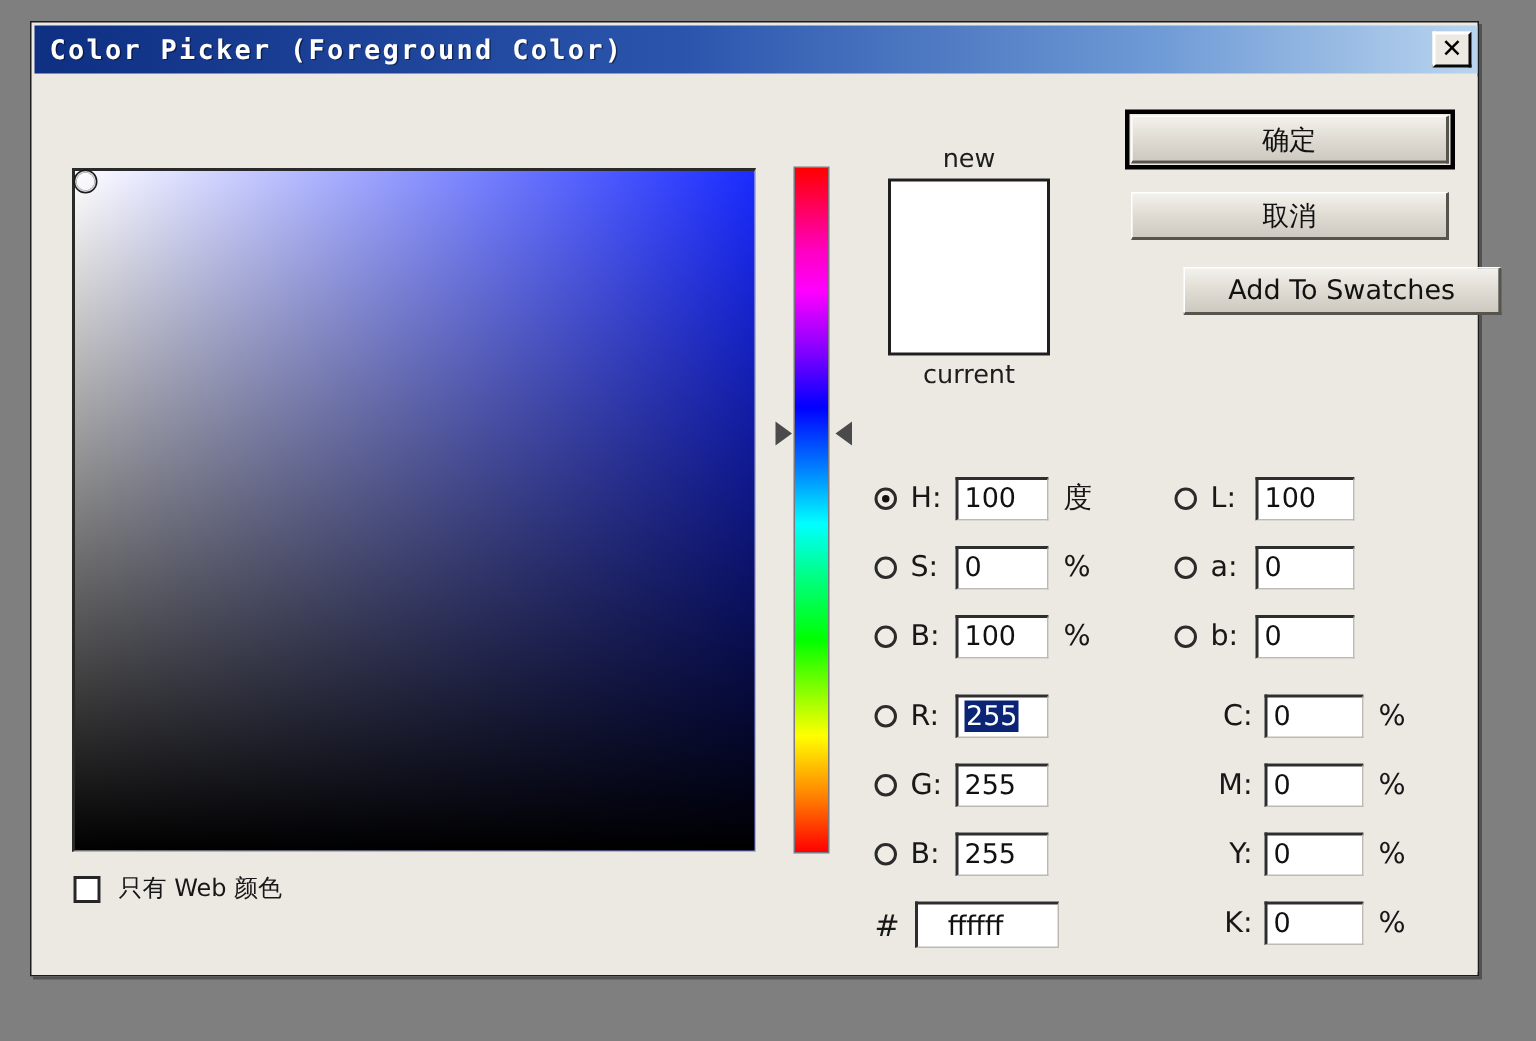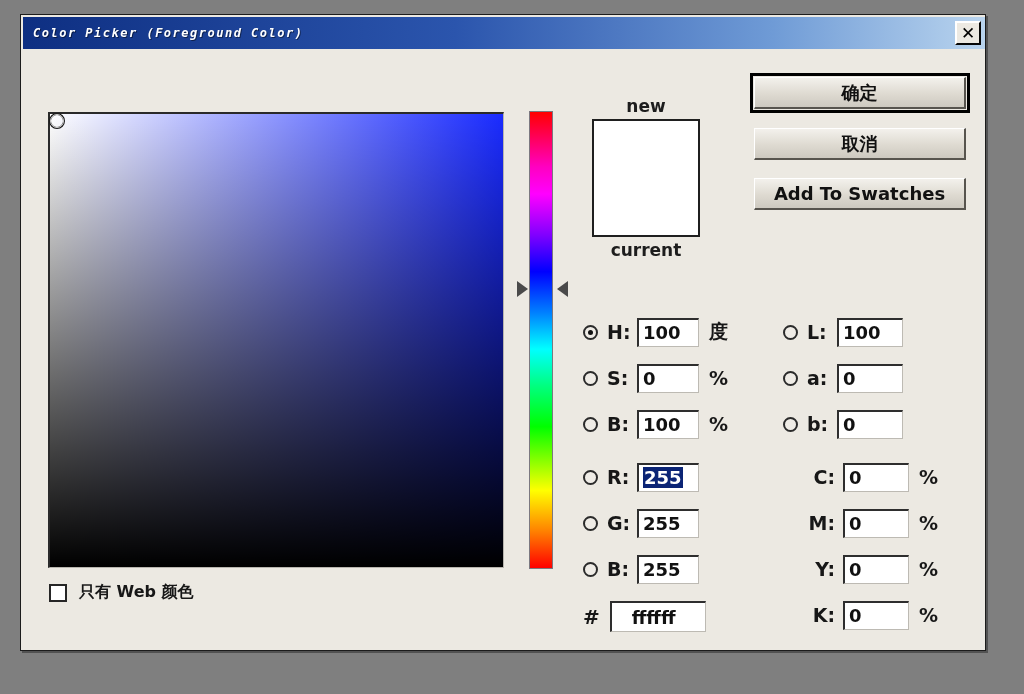--- a/index.html
+++ b/index.html
@@ -35,25 +35,24 @@
     background: linear-gradient(to right, #0e2f82 0%, #2b55ad 45%, #6f9bd6 78%, #b9d4ee 100%);
     display: flex;
     align-items: center;
     padding: 0 4px 0 10px;
   }
   #title-text {
     flex: 1;
     color: #ffffff;
     font-family: "DejaVu Sans Mono", "Liberation Mono", monospace;
     font-weight: bold;
-    font-size: 12px;
+    font-size: 18px;
     letter-spacing: 1.5px;
     white-space: nowrap;
     text-shadow: 1px 1px 0 rgba(0,0,0,0.45);
-    font-style: italic;
   }
   #close-btn {
     width: 26px; height: 24px;
     background: #ece9e2;
     border: 2px outset #f4f2ee;
     border-top-color: #ffffff;
     border-left-color: #ffffff;
     border-right-color: #5c5a55;
     border-bottom-color: #5c5a55;
     display: flex; align-items: center; justify-content: center;
@@ -61,21 +60,20 @@
     font-size: 17px; font-weight: bold; color: #000;
     line-height: 1;
     font-family: "DejaVu Sans", sans-serif;
   }
 
   #body-area {
     position: absolute;
     left: 2px; top: 36px;
     width: 962px; height: 597px;
     background: #ece9e2;
-    font-weight: bold;
   }
 
   
   #sv-field-wrap {
     position: absolute;
     left: 25px; top: 61px;
     width: 456px; height: 456px;
     border-top: 2px solid #2a2a2a;
     border-left: 2px solid #2a2a2a;
     border-right: 1px solid #b8b5ae;
@@ -184,21 +182,21 @@
     color: #111111;
     display: flex; align-items: center; justify-content: center;
     cursor: pointer;
     font-family: "DejaVu Sans", "Liberation Sans", sans-serif;
   }
   .ps-btn.default-btn {
     outline: 3px solid #000000;
     outline-offset: 1px;
     margin-bottom: 19px;
   }
-  #btn-swatches { margin-bottom: 20px; }
+  #btn-swatches { margin-bottom: 20px; margin-left: 35px; }
 
   
   .field-row {
     position: absolute;
     display: flex;
     align-items: center;
     height: 30px;
   }
   .radio {
     width: 15px; height: 15px;

